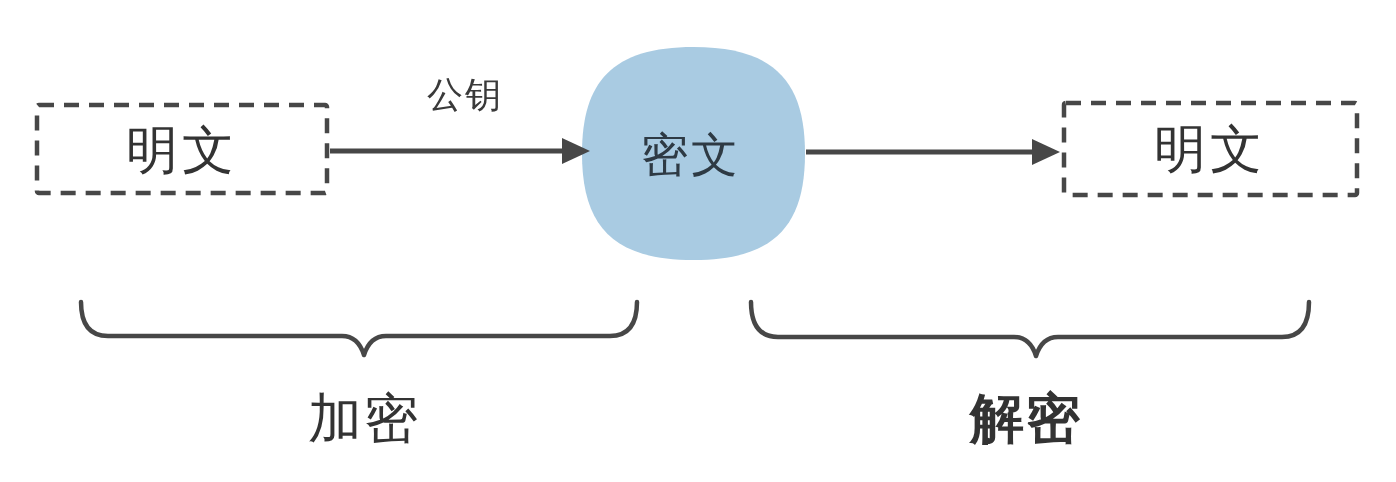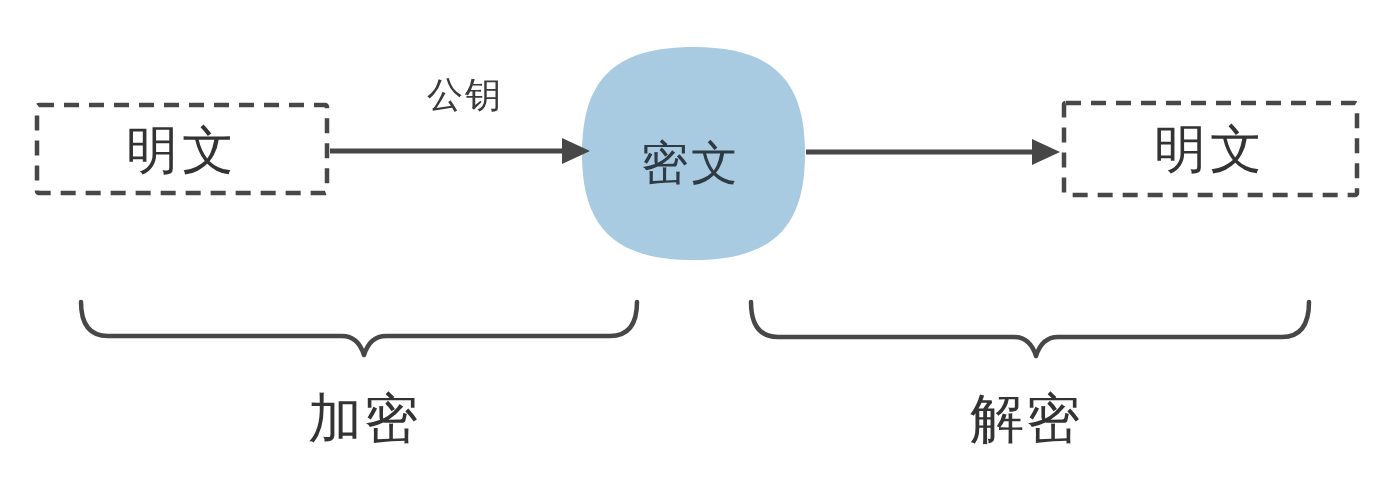--- a/index.html
+++ b/index.html
@@ -69,21 +69,21 @@
              Q 1030,337 1036,356
              Q 1042,337 1058,337
              L 1282,337
              Q 1309,337 1309,302" fill="none" stroke="var(--line)" stroke-width="4.5" stroke-linecap="round" stroke-linejoin="round"></path>
   </svg>
 
   <div class="label node-label" style="left:182px;top:150px;">明文</div>
 
   <div class="label key-label" style="left:449px;top:95px;margin-left:16px;">公钥</div>
 
-  <div class="label cipher-label" style="left:691px;top:154px;margin-top:8px;">密文</div>
+  <div class="label cipher-label" style="left:691px;top:154px;">密文</div>
 
 
   <div class="label node-label" style="left:1210px;top:149px;">明文</div>
 
   <div class="label phase-label" style="left:364px;top:418px;text-align:center;">加密</div>
 
-  <div class="label phase-label" style="left:1026px;top:418px;">解密</div>
+  <div class="label phase-label" style="left:1026px;top:418px;font-weight:bold;">解密</div>
 </div>
 
 </body></html>

